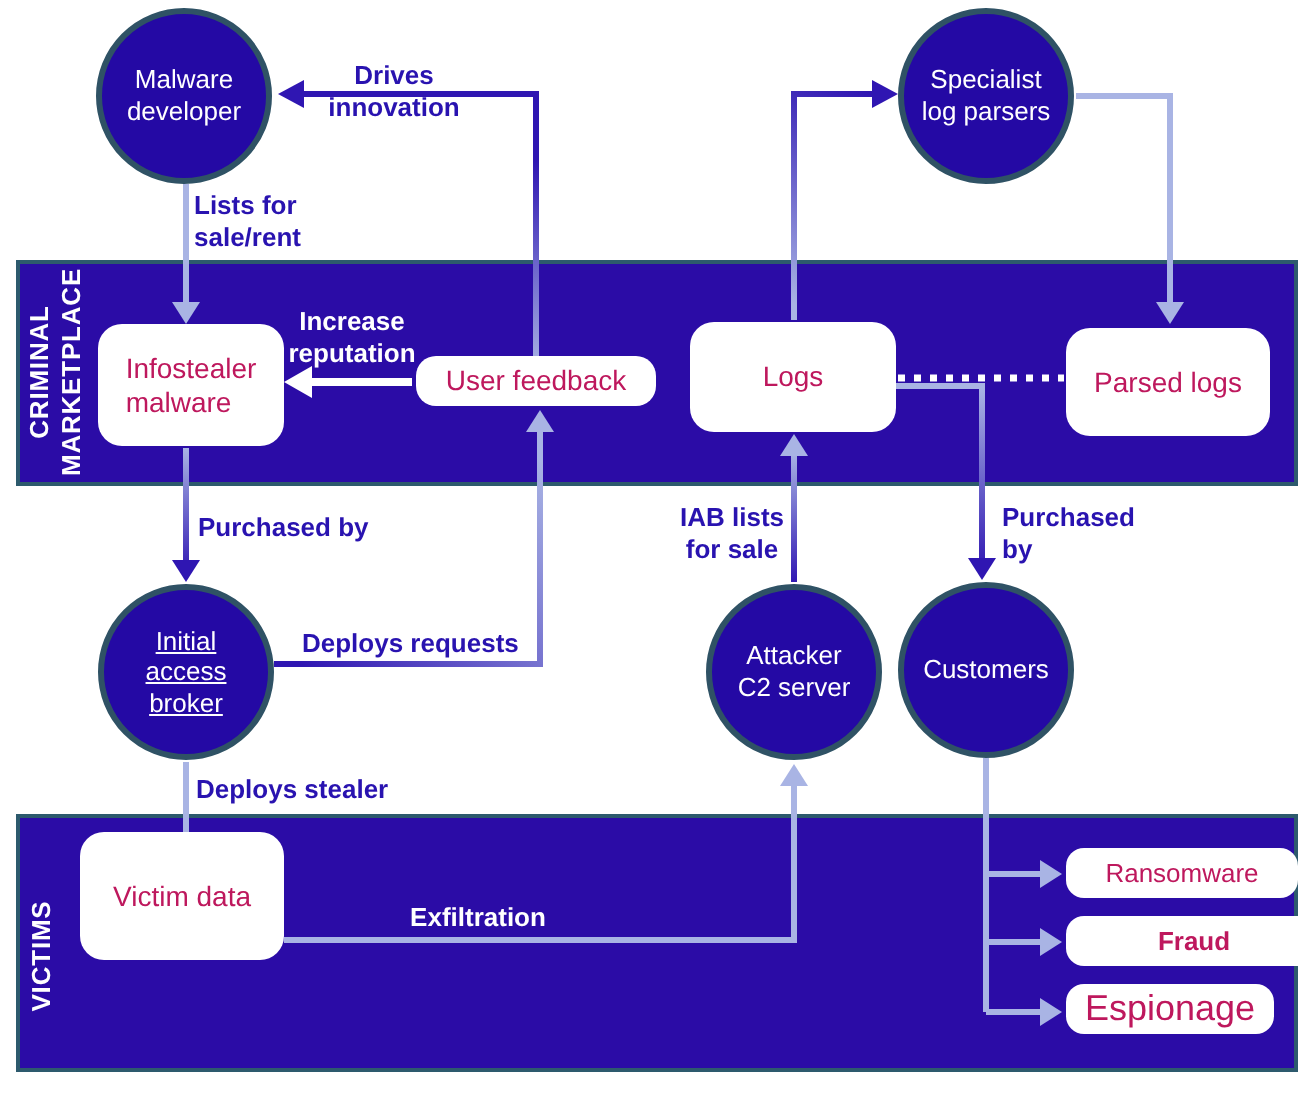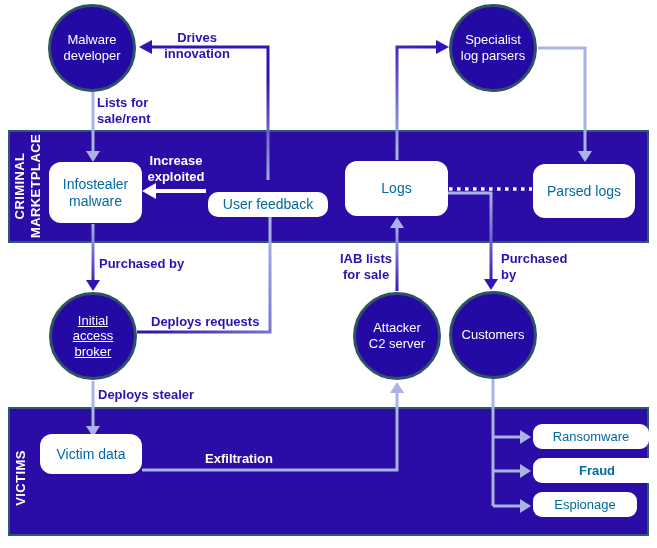--- a/index.html
+++ b/index.html
@@ -29,31 +29,31 @@
     white-space:pre-line;
   }
   #node-malware-developer { left:48px;  top:4px;   }
   #node-specialist        { left:449px; top:4px;   }
   #node-iab               { left:49px;  top:292px;text-decoration:underline; }
   #node-attacker-c2       { left:353px; top:292px; }
   #node-customers         { left:449px; top:291px; }
   .wbox {
     position:absolute; background:#ffffff; border-radius:12px;
     display:flex; align-items:center; justify-content:center;
-    text-align:center; color:#0369a1; font-size:14px; line-height:1.2;
+    text-align:left; color:#be185d; font-size:14px; line-height:1.2;
     white-space:pre-line; box-sizing:border-box;
   }
   #box-infostealer { left:49px;  top:162px; width:93px;  height:61px; }
-  #box-user-feedback { left:208px; top:178px; width:120px; height:25px; border-radius:10px;margin-top:14px; }
+  #box-user-feedback { left:208px; top:178px; width:120px; height:25px; border-radius:10px; }
   #box-logs        { left:345px; top:161px; width:103px; height:55px; }
   #box-parsed-logs { left:533px; top:164px; width:102px; height:54px; }
-  #box-victim-data { left:40px;  top:434px; width:102px; height:40px; }
+  #box-victim-data { left:40px;  top:416px; width:102px; height:64px; }
   #box-ransomware  { left:533px; top:424px; width:116px; height:25px; border-radius:9px; font-size:13px; }
   #box-fraud       { left:533px; top:458px; width:128px; height:25px; border-radius:9px; font-size:13px;font-weight:bold; }
-  #box-espionage   { left:533px; top:492px; width:104px; height:25px; border-radius:9px; font-size:13px; }
+  #box-espionage   { left:533px; top:492px; width:104px; height:25px; border-radius:9px; font-size:18px; }
   .elabel {
     position:absolute; font-size:13px; font-weight:bold; color:#2913B0;
     white-space:pre-line; line-height:1.2;
   }
   .elabel.white { color:#ffffff; }
   #lab-drives      { left:146px; top:30px;  width:102px; text-align:center; }
   #lab-lists       { left:97px;  top:95px; }
   #lab-increase    { left:134px; top:153px; width:84px; text-align:center; }
   #lab-purch-left  { left:99px;  top:256px; }
   #lab-feature     { left:151px; top:314px; }
@@ -176,21 +176,21 @@
   <div class="wbox" id="box-parsed-logs">Parsed logs</div>
   <div class="wbox" id="box-victim-data">Victim data</div>
   <div class="wbox" id="box-ransomware">Ransomware</div>
   <div class="wbox" id="box-fraud">Fraud</div>
   <div class="wbox" id="box-espionage">Espionage</div>
 
   <div class="elabel" id="lab-drives">Drives innovation</div>
   <div class="elabel" id="lab-lists">Lists for
 sale/rent</div>
   <div class="elabel white" id="lab-increase">Increase
-exploited</div>
+reputation</div>
   <div class="elabel" id="lab-purch-left">Purchased by</div>
   <div class="elabel" id="lab-feature">Deploys requests</div>
   <div class="elabel" id="lab-deploys">Deploys stealer</div>
   <div class="elabel" id="lab-iab-lists">IAB lists
 for sale</div>
   <div class="elabel" id="lab-purch-right">Purchased
 by</div>
   <div class="elabel white" id="lab-exfil">Exfiltration</div>
 
 </div>

